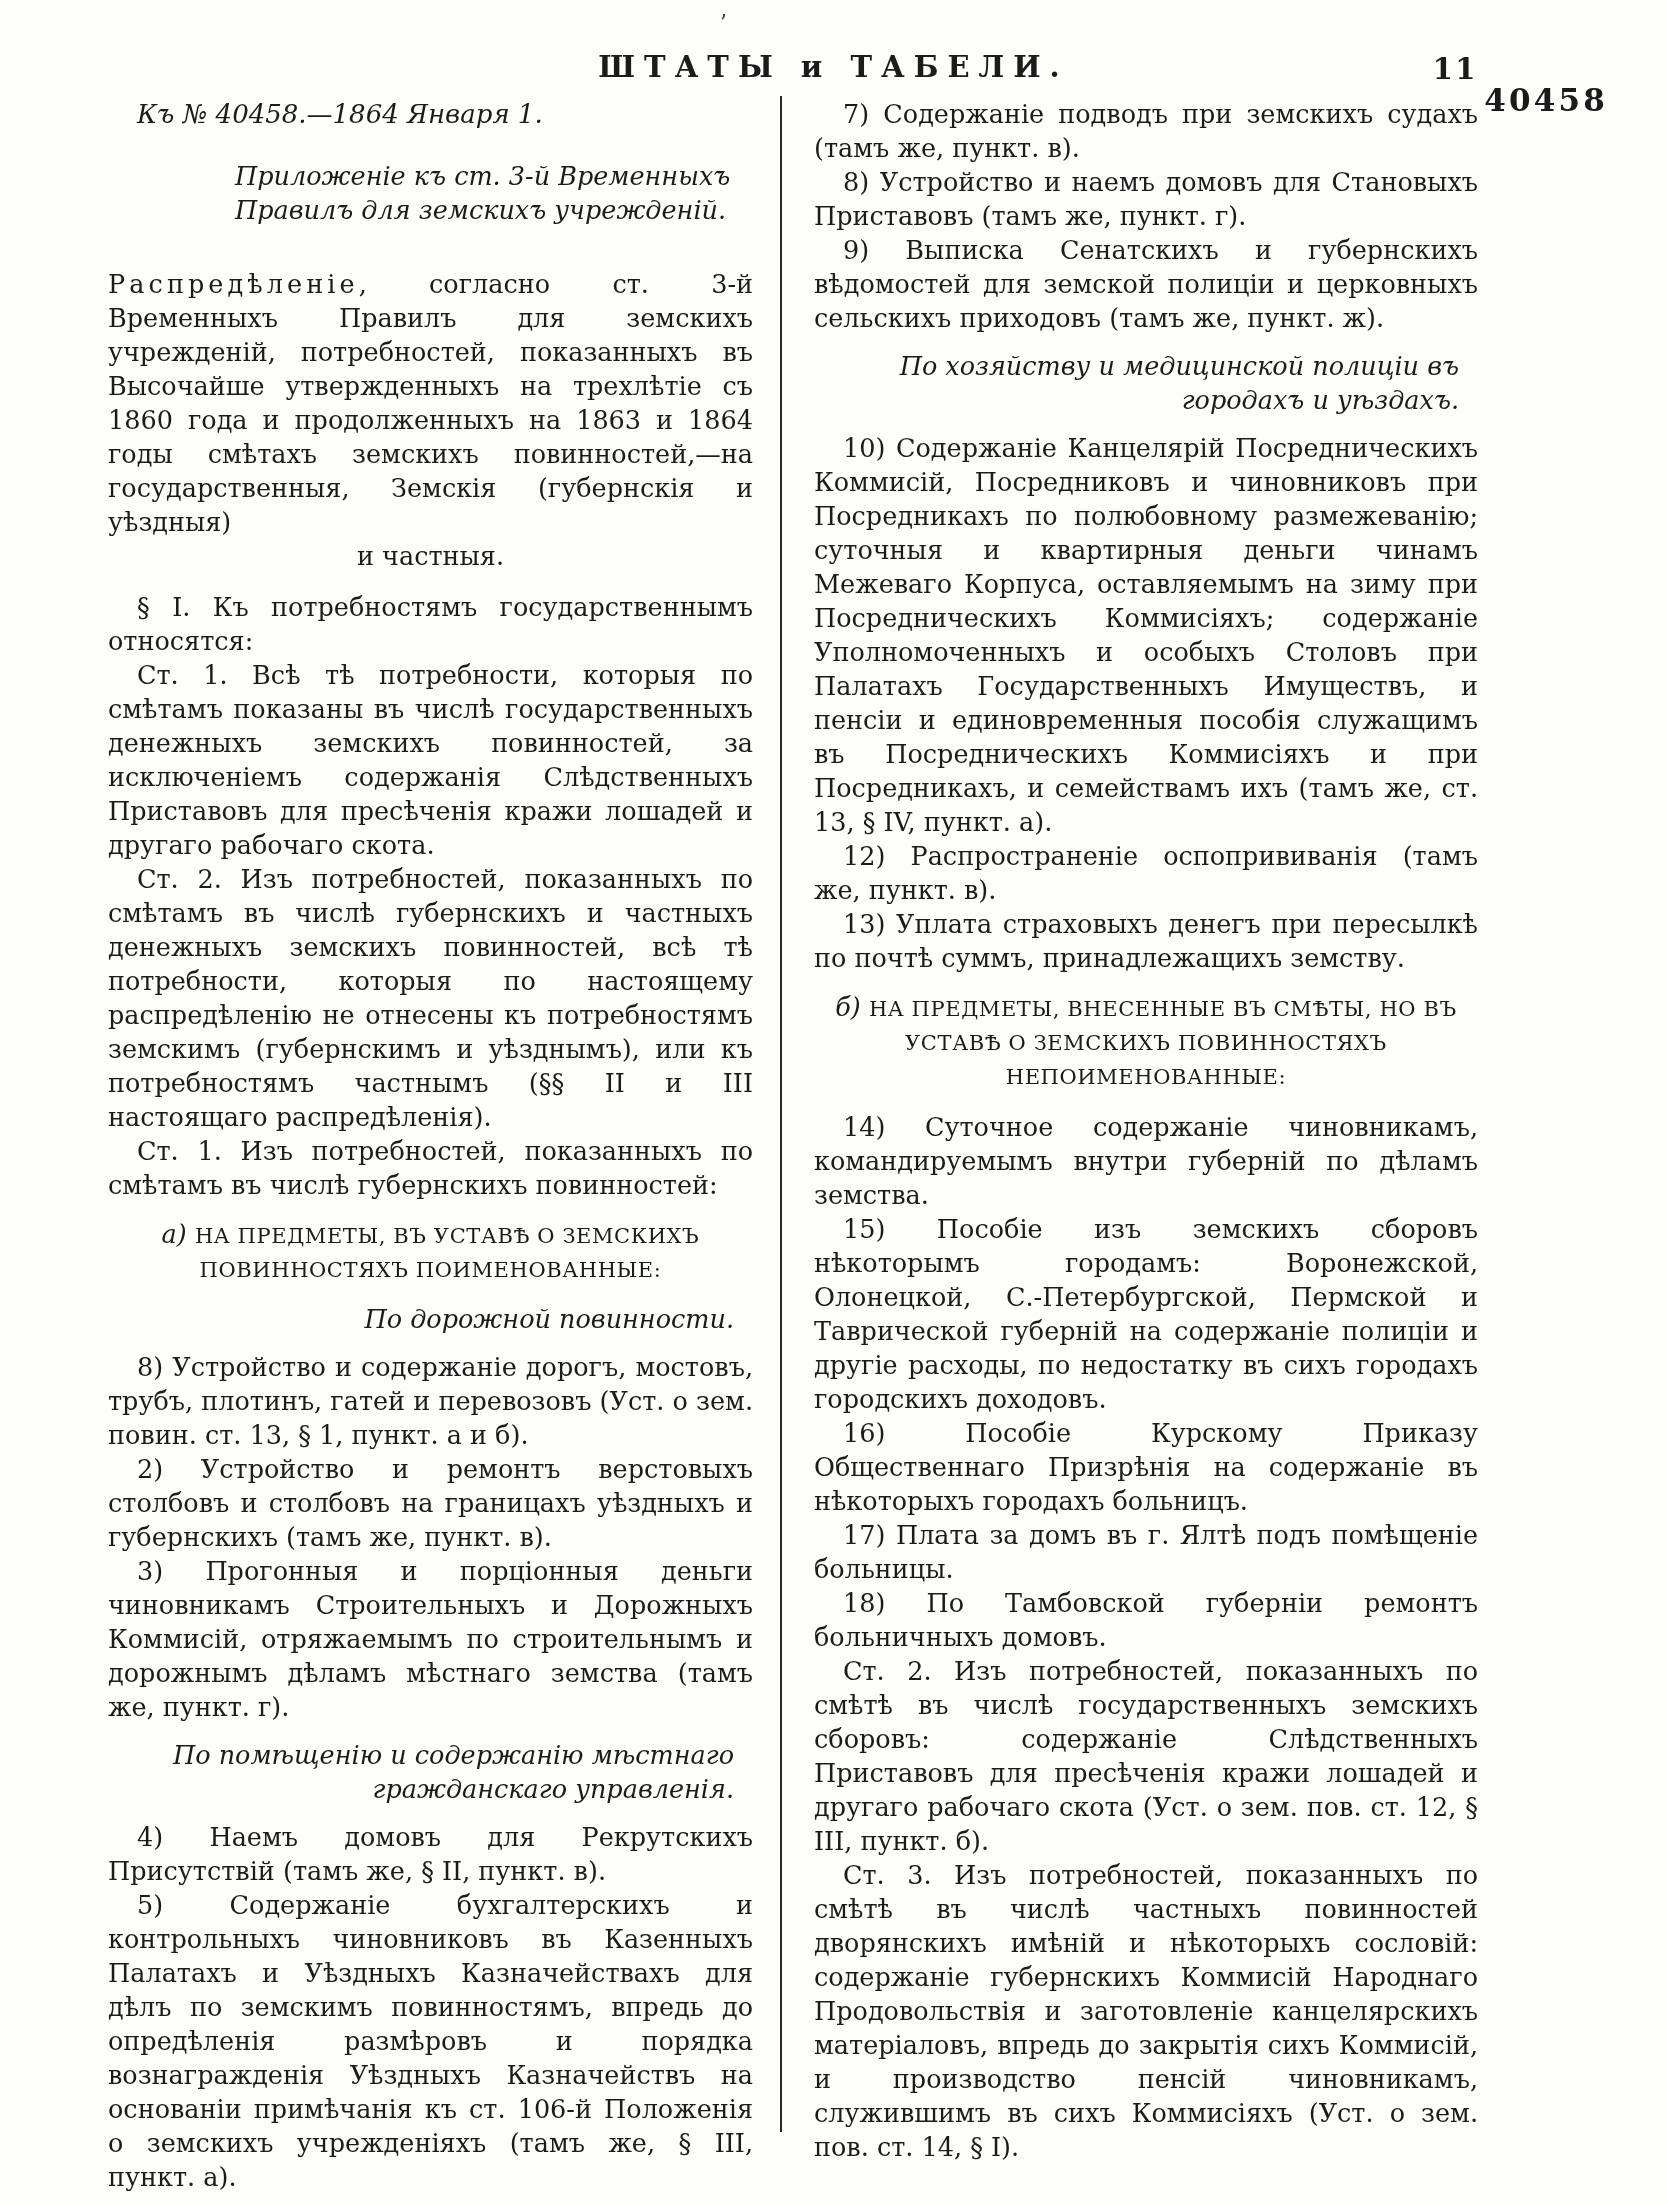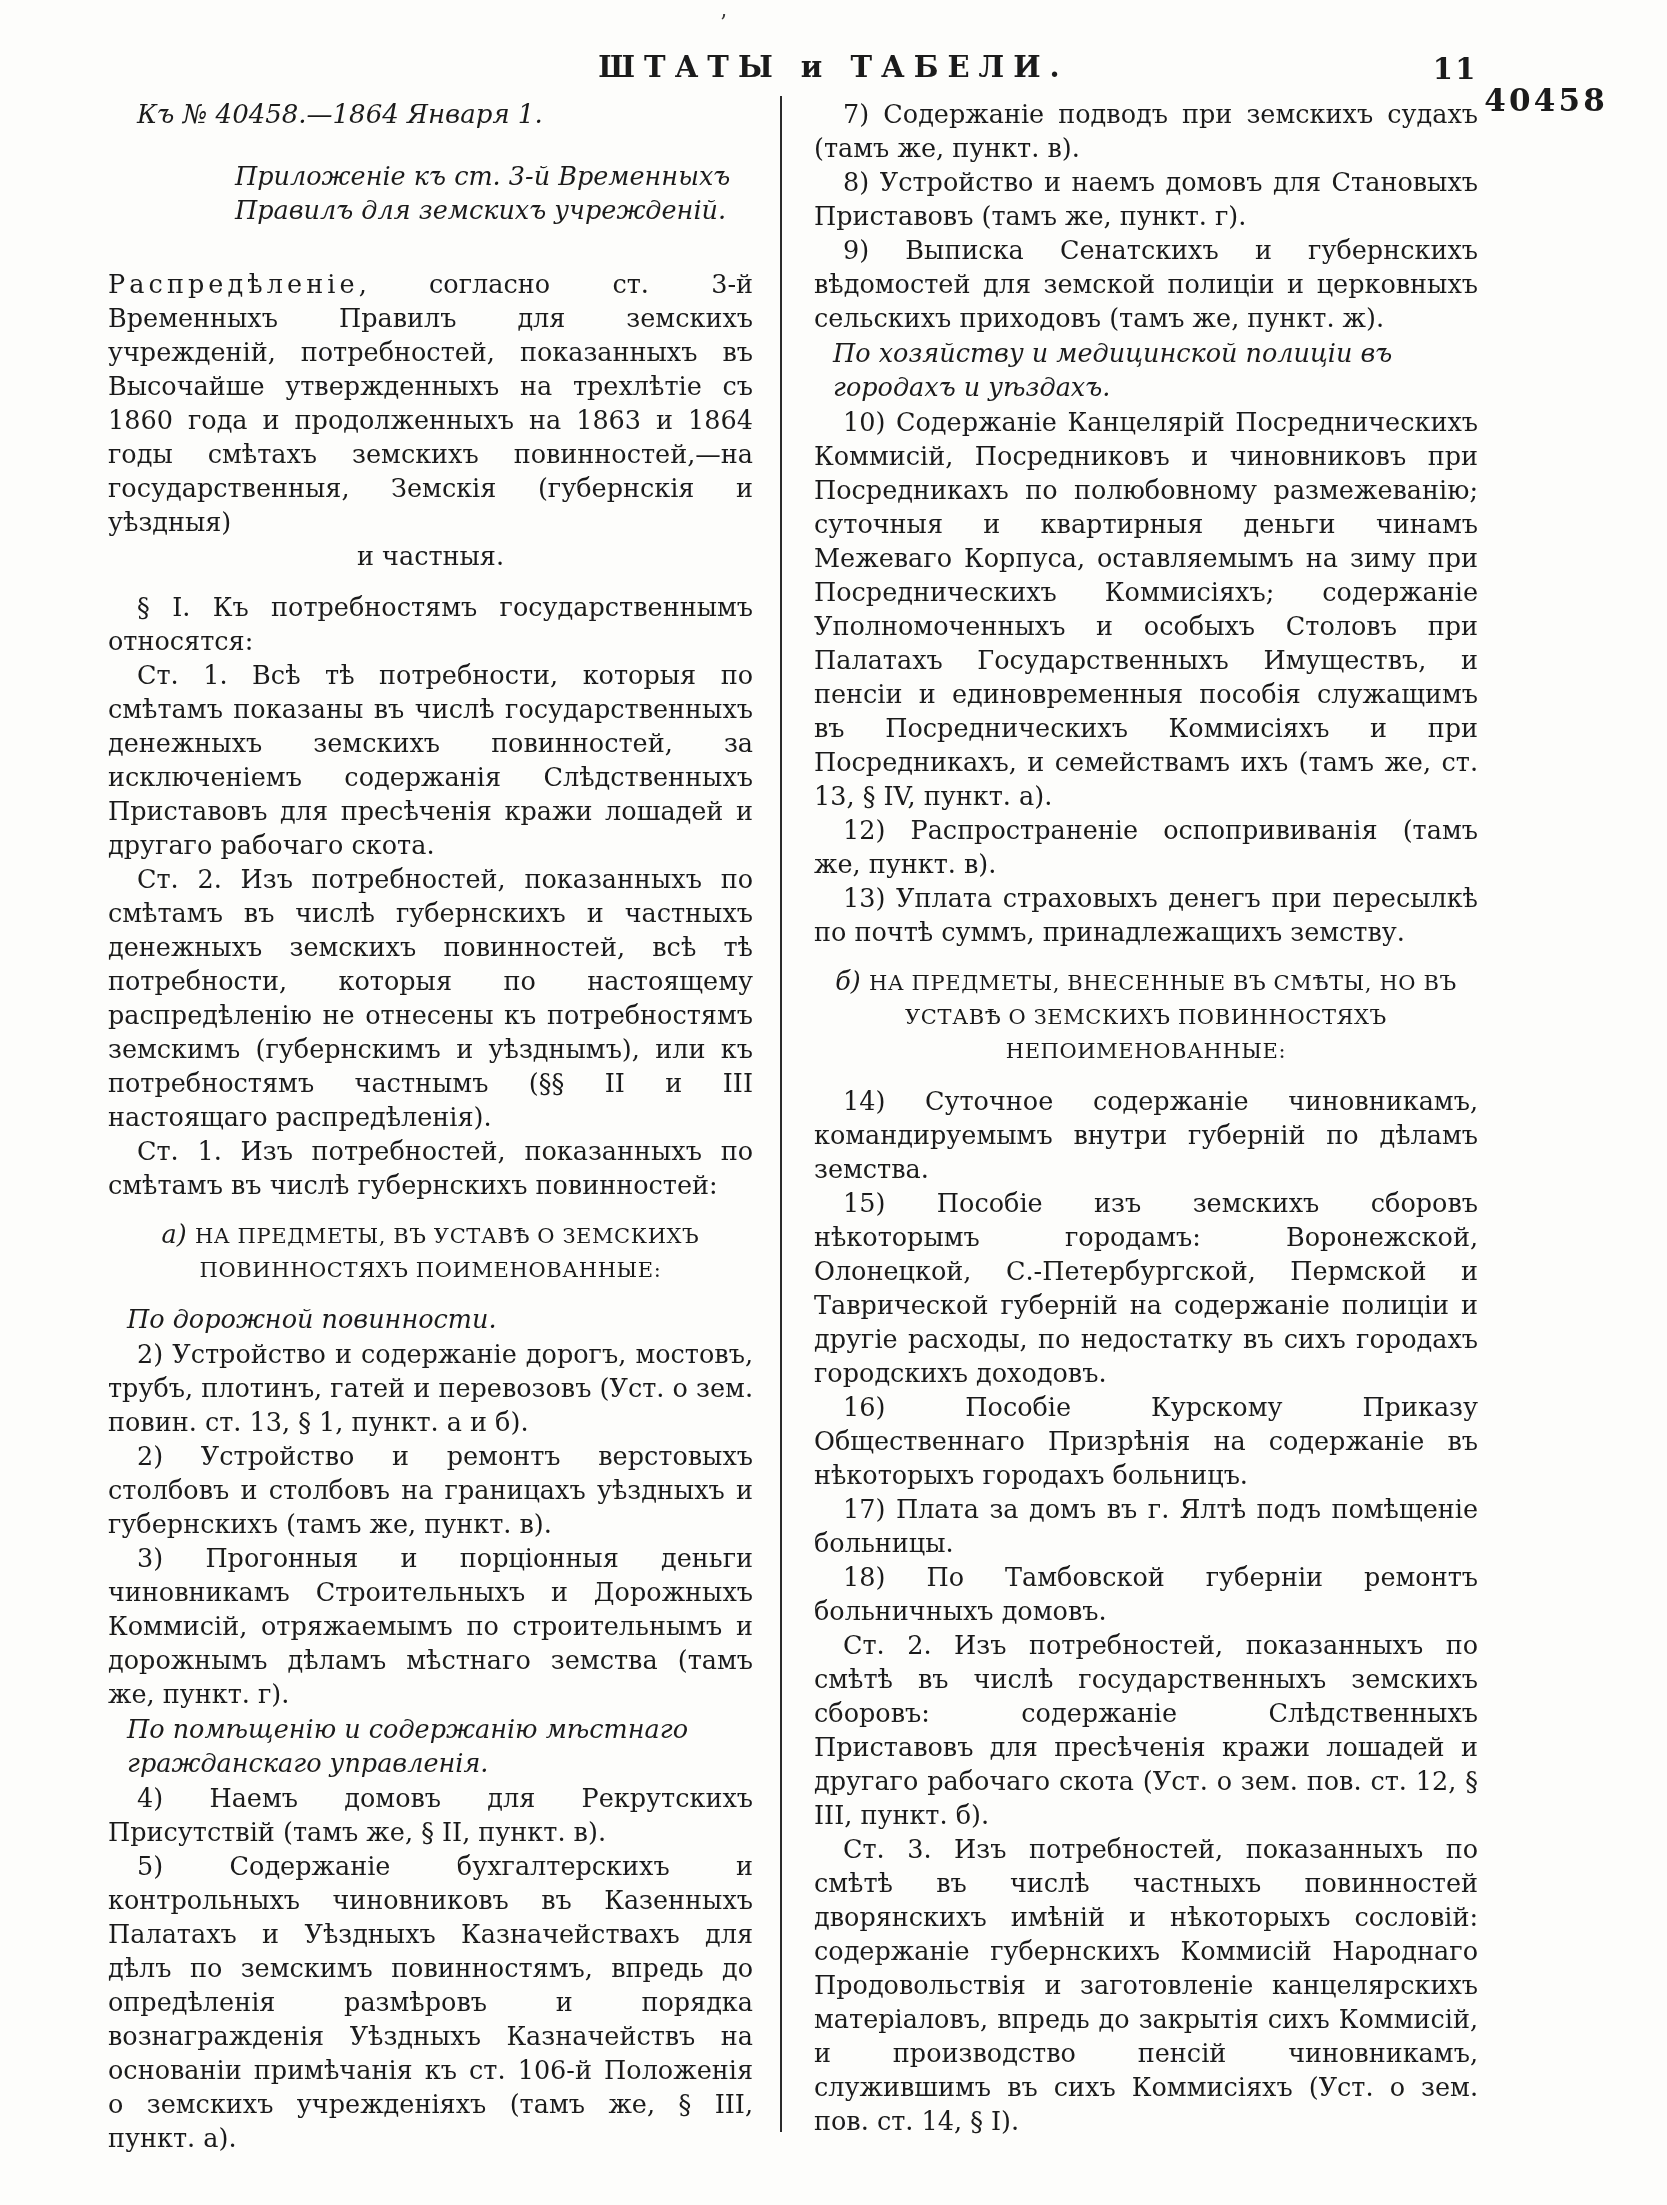--- a/index.html
+++ b/index.html
@@ -52,22 +52,22 @@
     margin-bottom:28px; font-size:26px;
   }
   .note {
     font-style:italic; text-align:left; text-indent:0;
     padding-left:127px; margin-bottom:40px;
   }
   .flush { text-indent:0; }
   .spread .lead { letter-spacing:0.16em;margin-top:48px; }
   .center-line { text-align:center; text-indent:0; margin-bottom:16.6px; }
   .heading {
-    font-style:italic; text-align:left; text-indent:0;
-    margin:1px 19px;
+    font-style:italic; text-align:right; text-indent:0;
+    margin:14px 19px;
   }
   .sc {
     text-transform:uppercase; font-size:21px; letter-spacing:0.6px;
     text-align:center; text-indent:0; margin:15.3px 0;
   }
   .sc .lead {
     text-transform:none; font-size:25.5px; font-style:italic; letter-spacing:0;
   }
 </style>
 </head>
@@ -89,21 +89,21 @@
     <p class="block ref"><span class="body-text">Къ № 40458.—1864 Января 1.</span></p>
         <p class="block note"><span class="body-text">Приложеніе къ ст. 3-й Временныхъ Правилъ для земскихъ учрежденій.</span></p>
         <p class="block flush spread"><span class="lead">Распредѣленіе</span><span class="body-text">, согласно ст. 3-й Временныхъ Правилъ для земскихъ учрежденій, потребностей, показанныхъ въ Высочайше утвержденныхъ на трехлѣтіе съ 1860 года и продолженныхъ на 1863 и 1864 годы смѣтахъ земскихъ повинностей,—на государственныя, Земскія (губернскія и уѣздныя)</span></p>
         <p class="block center-line"><span class="body-text">и частныя.</span></p>
         <p class="block para"><span class="body-text">§ I. Къ потребностямъ государственнымъ относятся:</span></p>
         <p class="block para"><span class="body-text">Ст. 1. Всѣ тѣ потребности, которыя по смѣтамъ показаны въ числѣ государственныхъ денежныхъ земскихъ повинностей, за исключеніемъ содержанія Слѣдственныхъ Приставовъ для пресѣченія кражи лошадей и другаго рабочаго скота.</span></p>
         <p class="block para"><span class="body-text">Ст. 2. Изъ потребностей, показанныхъ по смѣтамъ въ числѣ губернскихъ и частныхъ денежныхъ земскихъ повинностей, всѣ тѣ потребности, которыя по настоящему распредѣленію не отнесены къ потребностямъ земскимъ (губернскимъ и уѣзднымъ), или къ потребностямъ частнымъ (§§ II и III настоящаго распредѣленія).</span></p>
         <p class="block para"><span class="body-text">Ст. 1. Изъ потребностей, показанныхъ по смѣтамъ въ числѣ губернскихъ повинностей:</span></p>
         <p class="block sc"><span class="lead">а) </span><span class="body-text">На предметы, въ Уставѣ о земскихъ повинностяхъ поименованные:</span></p>
         <p class="block heading"><span class="body-text">По дорожной повинности.</span></p>
-        <p class="block para"><span class="body-text">2) Устройство и содержаніе дорогъ, мостовъ, трубъ, плотинъ, гатей и перевозовъ (Уст. о зем. повин. ст. 13, § 1, пункт. а и б).</span></p>
+        <p class="block para"><span class="body-text">8) Устройство и содержаніе дорогъ, мостовъ, трубъ, плотинъ, гатей и перевозовъ (Уст. о зем. повин. ст. 13, § 1, пункт. а и б).</span></p>
         <p class="block para"><span class="body-text">2) Устройство и ремонтъ верстовыхъ столбовъ и столбовъ на границахъ уѣздныхъ и губернскихъ (тамъ же, пункт. в).</span></p>
         <p class="block para"><span class="body-text">3) Прогонныя и порціонныя деньги чиновникамъ Строительныхъ и Дорожныхъ Коммисій, отряжаемымъ по строительнымъ и дорожнымъ дѣламъ мѣстнаго земства (тамъ же, пункт. г).</span></p>
         <p class="block heading"><span class="body-text">По помѣщенію и содержанію мѣстнаго гражданскаго управленія.</span></p>
         <p class="block para"><span class="body-text">4) Наемъ домовъ для Рекрутскихъ Присутствій (тамъ же, § II, пункт. в).</span></p>
         <p class="block para"><span class="body-text">5) Содержаніе бухгалтерскихъ и контрольныхъ чиновниковъ въ Казенныхъ Палатахъ и Уѣздныхъ Казначействахъ для дѣлъ по земскимъ повинностямъ, впредь до опредѣленія размѣровъ и порядка вознагражденія Уѣздныхъ Казначействъ на основаніи примѣчанія къ ст. 106-й Положенія о земскихъ учрежденіяхъ (тамъ же, § III, пункт. а).</span></p>
       </section>
     <section class="col col-right">
 
     <p class="block para"><span class="body-text">7) Содержаніе подводъ при земскихъ судахъ (тамъ же, пункт. в).</span></p>
         <p class="block para"><span class="body-text">8) Устройство и наемъ домовъ для Становыхъ Приставовъ (тамъ же, пункт. г).</span></p>

